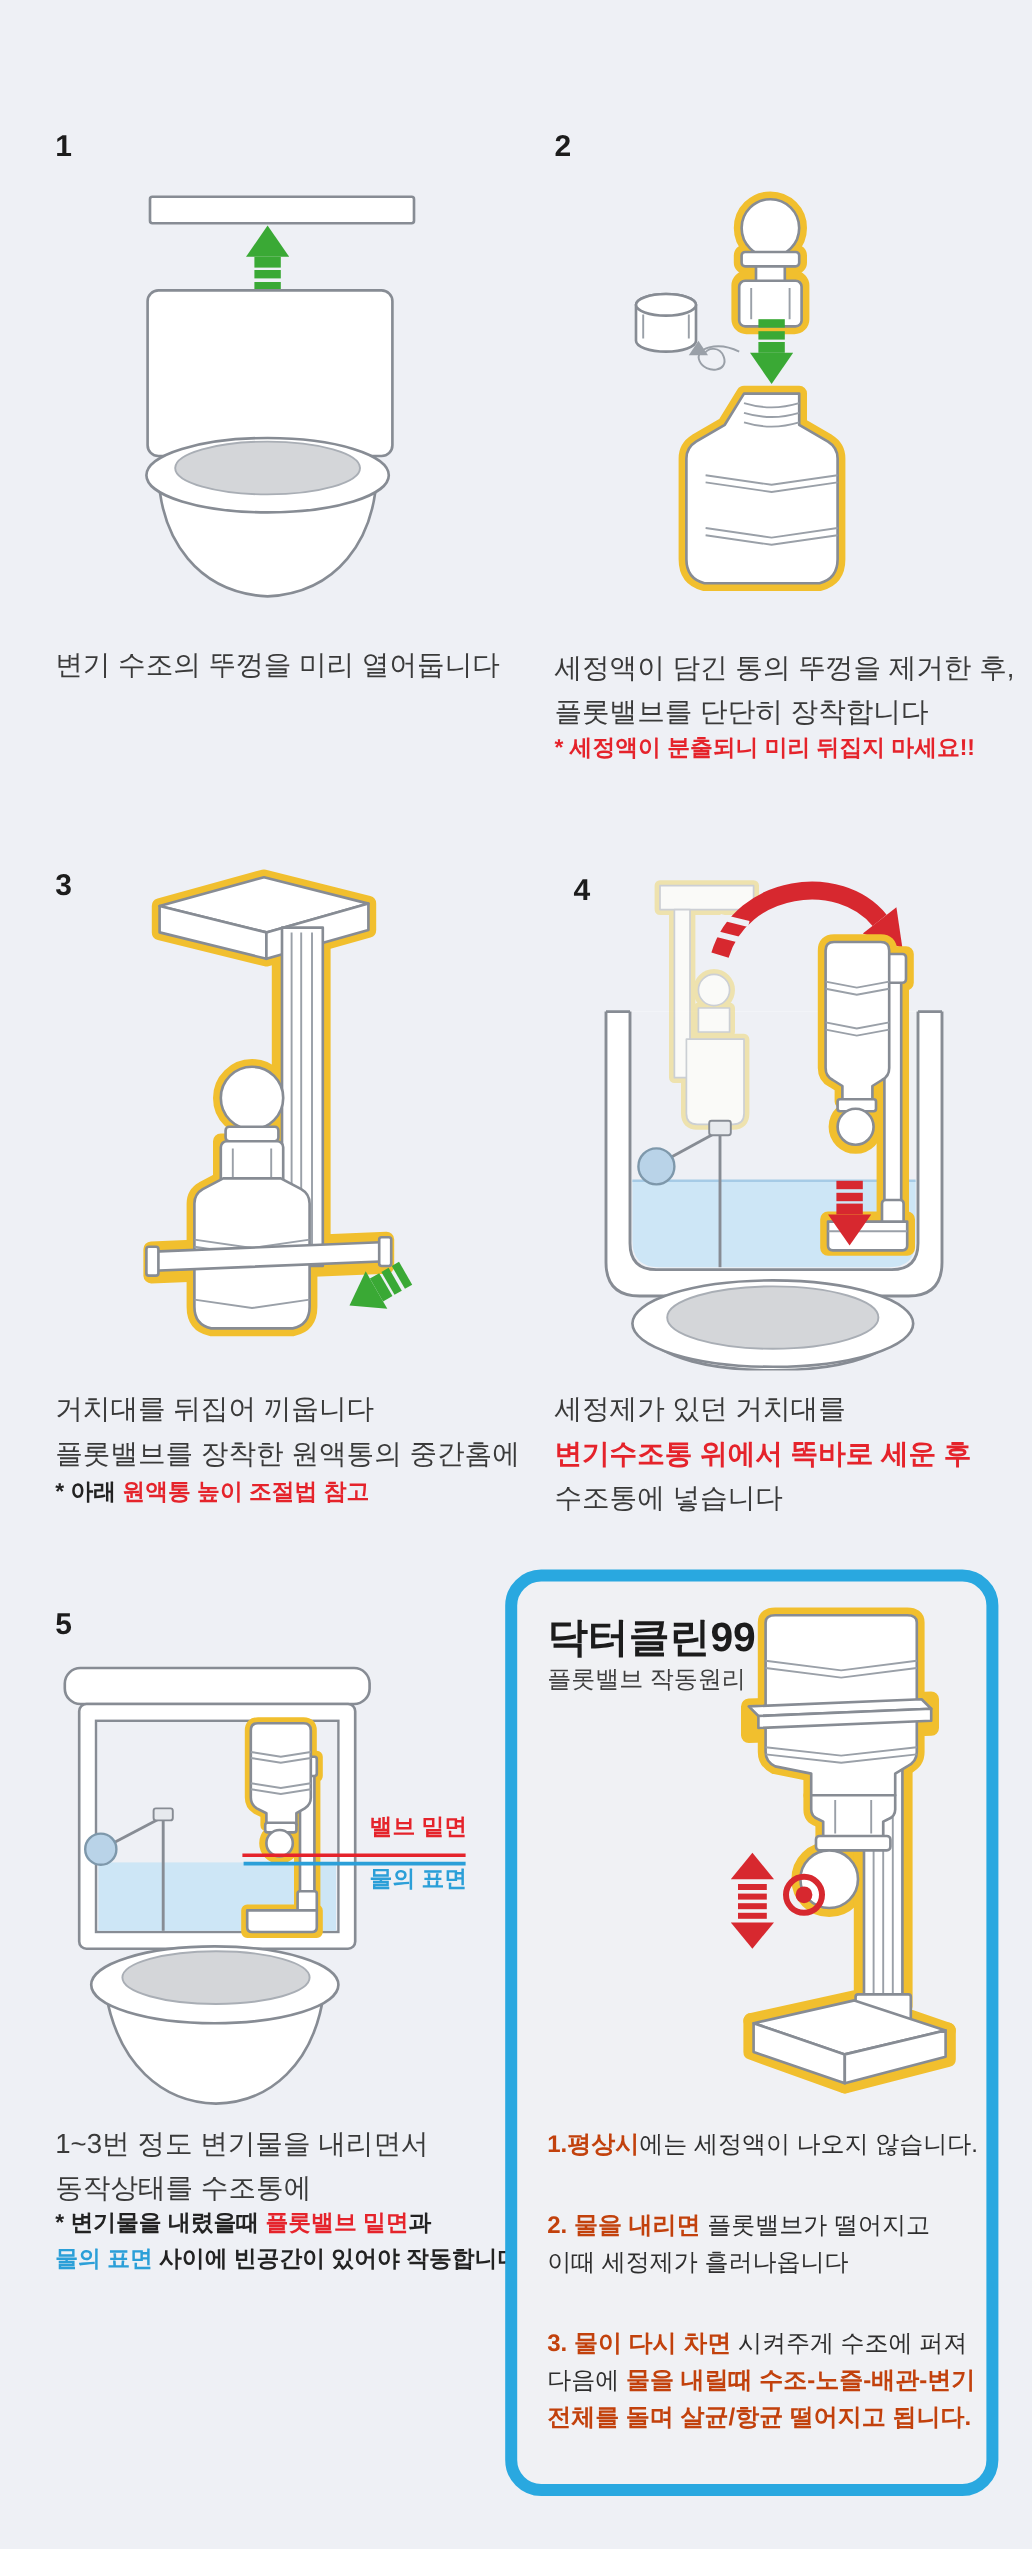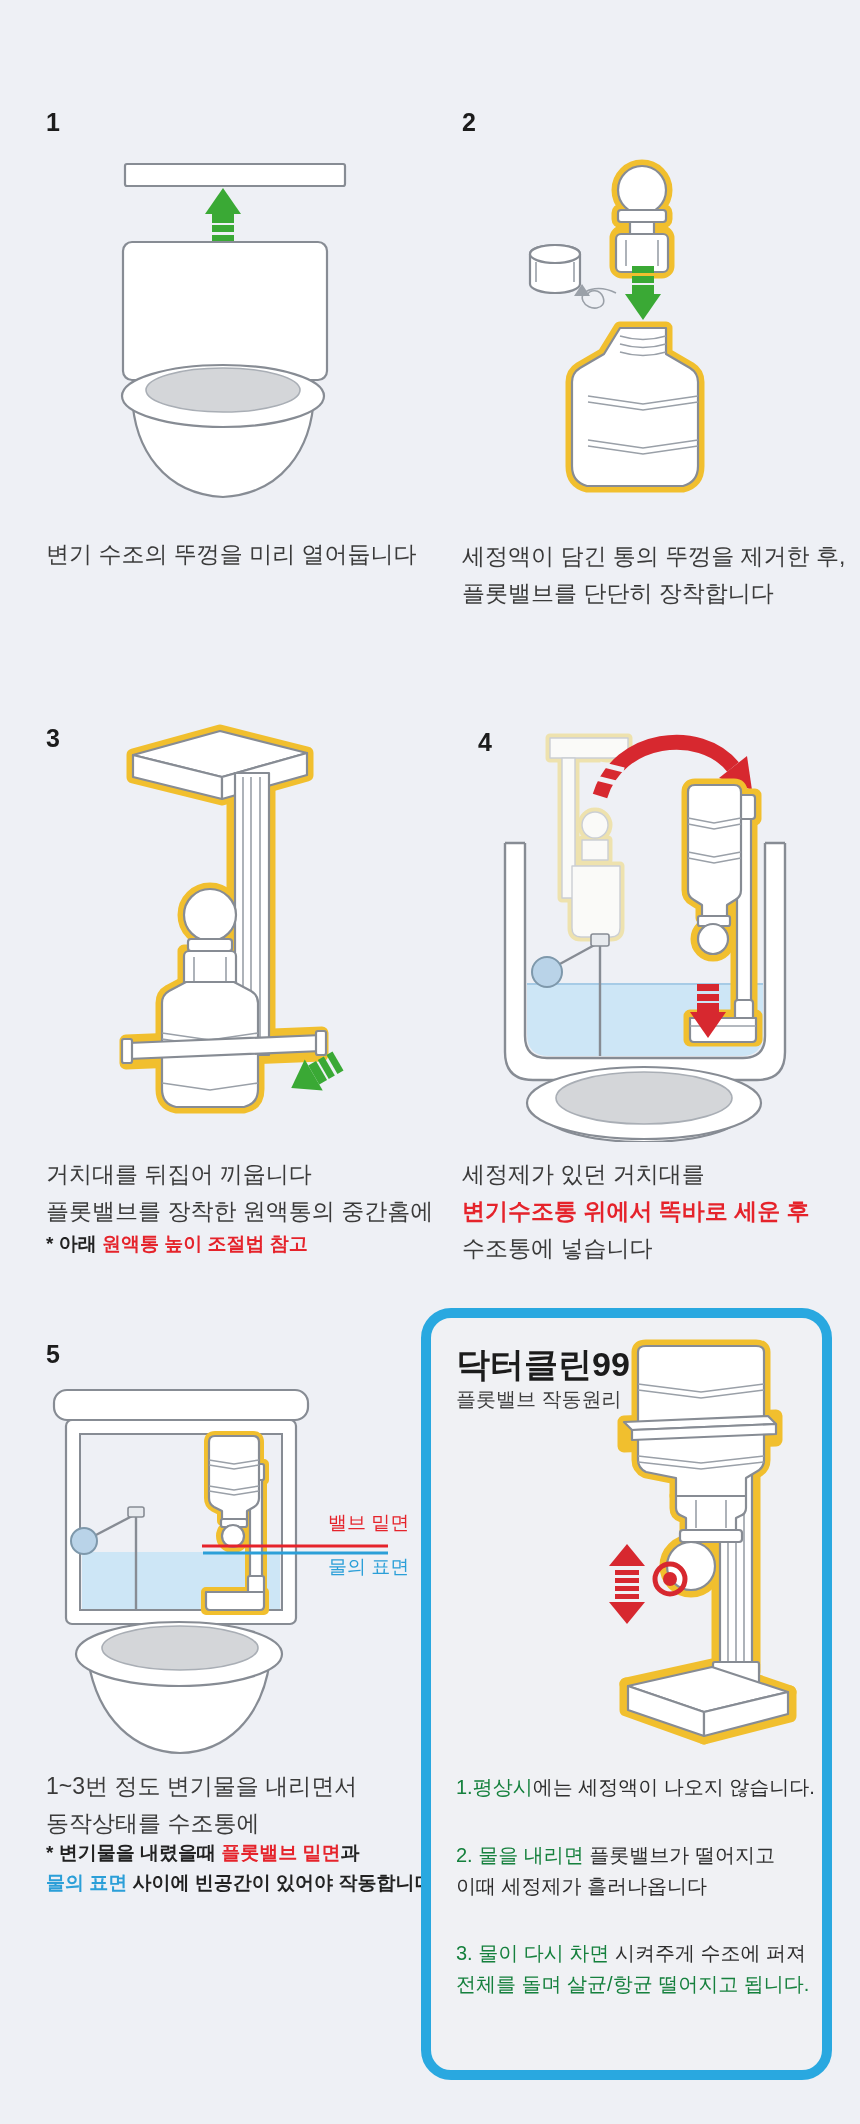--- a/index.html
+++ b/index.html
@@ -3,27 +3,27 @@
 <meta charset="utf-8">
 <style>
   html,body{margin:0;padding:0;background:#eef0f5;}
   .page{position:relative;width:860px;height:2124px;background:#eef0f5;overflow:hidden;
         font-family:"Liberation Sans",sans-serif;color:#3a3a3a;}
   .num{position:absolute;font-size:25px;font-weight:700;color:#1c1c1c;line-height:1;}
   .cap{position:absolute;font-size:23px;line-height:37px;color:#3a3a3a;white-space:nowrap;}
   .note{position:absolute;font-size:19px;font-weight:700;line-height:30px;white-space:nowrap;color:#222;}
   .red{color:#e5232b;}
   .blue{color:#2b9fd8;}
-  .lbl{position:absolute;font-size:19px;font-weight:400;white-space:nowrap;line-height:1.2;margin-left:20px;}
+  .lbl{position:absolute;font-size:19px;font-weight:700;white-space:nowrap;line-height:1.2;}
   .infobox{position:absolute;left:421px;top:1308px;width:411px;height:772px;box-sizing:border-box;
            border:10px solid #29a8e0;border-radius:30px;background:#f0f1f4;}
   .ib-title{position:absolute;left:456px;top:1342px;font-size:34px;font-weight:700;color:#1c1c1c;}
   .ib-sub{position:absolute;left:456px;top:1386px;font-size:20px;color:#3f3f3f;}
   .ib-item{position:absolute;left:456px;font-size:20px;line-height:31px;color:#2e2e2e;white-space:nowrap;}
-  .b{font-weight:400;color:#15803d;}
+  .b{font-weight:700;color:#c2410c;}
   svg{position:absolute;}
   svg .y{fill:#f1bf2e;stroke:#f1bf2e;stroke-width:13;stroke-linejoin:round;stroke-linecap:round;}
   svg .w{fill:#ffffff;stroke:#878c94;stroke-width:2.2;stroke-linejoin:round;}
   svg .l{fill:none;stroke:#9aa0a8;stroke-width:1.6;}
   svg .l2{fill:none;stroke:#878c94;stroke-width:2.4;}
   svg .seat{fill:#d4d6d9;stroke:#a9aeb5;stroke-width:1.6;}
 </style>
 </head>
 <body>
 
@@ -96,20 +96,23 @@
       </g>
       <path class="w" d="M150,190 h46 v26 l24,14 q8,5 8,14 v84 q0,16 -15,20 h-96 q-15,-4 -15,-20 v-84 q0,-9 8,-14 l24,-14 z"></path>
       <path class="l" d="M150,198 q23,7 46,0 M150,206 q23,7 46,0 M150,214 q23,7 46,0"></path>
       <path class="l" d="M118,258 L173,266 L228,258 M118,264 L173,272 L228,264 M118,302 L173,310 L228,302 M118,308 L173,316 L228,308"></path>
     </g>
   </svg>
 
   <div class="cap" style="left:462px;top:538px">
     <span style="display:block">세정액이 담긴 통의 뚜껑을 제거한 후,</span>
     <span style="display:block">플롯밸브를 단단히 장착합니다</span>
+  </div>
+  <div class="note" style="left:462px;top:609px">
+    <span class="red">* 세정액이 분출되니 미리 뒤집지 마세요!!</span>
   </div>
 
   <span class="num" style="left:46px;top:726px">3</span>
 
   <svg class="fig" style="left:70px;top:715px" width="320" height="420" viewBox="0 0 320 420">
     <g class="y">
       <path d="M63,40 L150,16 L237,38 L237,60 L152,84 L63,62 Z"></path>
       <rect x="163" y="60" width="36" height="280"></rect>
       <circle cx="140" cy="200" r="26"></circle>
       <rect x="114" y="236" width="52" height="38"></rect>
@@ -340,16 +343,17 @@
 
   <div class="ib-item" style="top:1772px">
     <span class="b">1.평상시</span><span>에는 세정액이 나오지 않습니다.</span>
   </div>
   <div class="ib-item" style="top:1840px">
     <span style="display:block"><span class="b">2. 물을 내리면</span><span> 플롯밸브가 떨어지고</span></span>
     <span style="display:block">이때 세정제가 흘러나옵니다</span>
   </div>
   <div class="ib-item" style="top:1938px">
     <span style="display:block"><span class="b">3. 물이 다시 차면</span><span> 시켜주게 수조에 퍼져</span></span>
+    <span style="display:block"><span>다음에 </span><span class="b">물을 내릴때 수조-노즐-배관-변기</span></span>
     <span style="display:block" class="b">전체를 돌며 살균/항균 떨어지고 됩니다.</span>
   </div>
 
 </div>
 
 </body></html>

